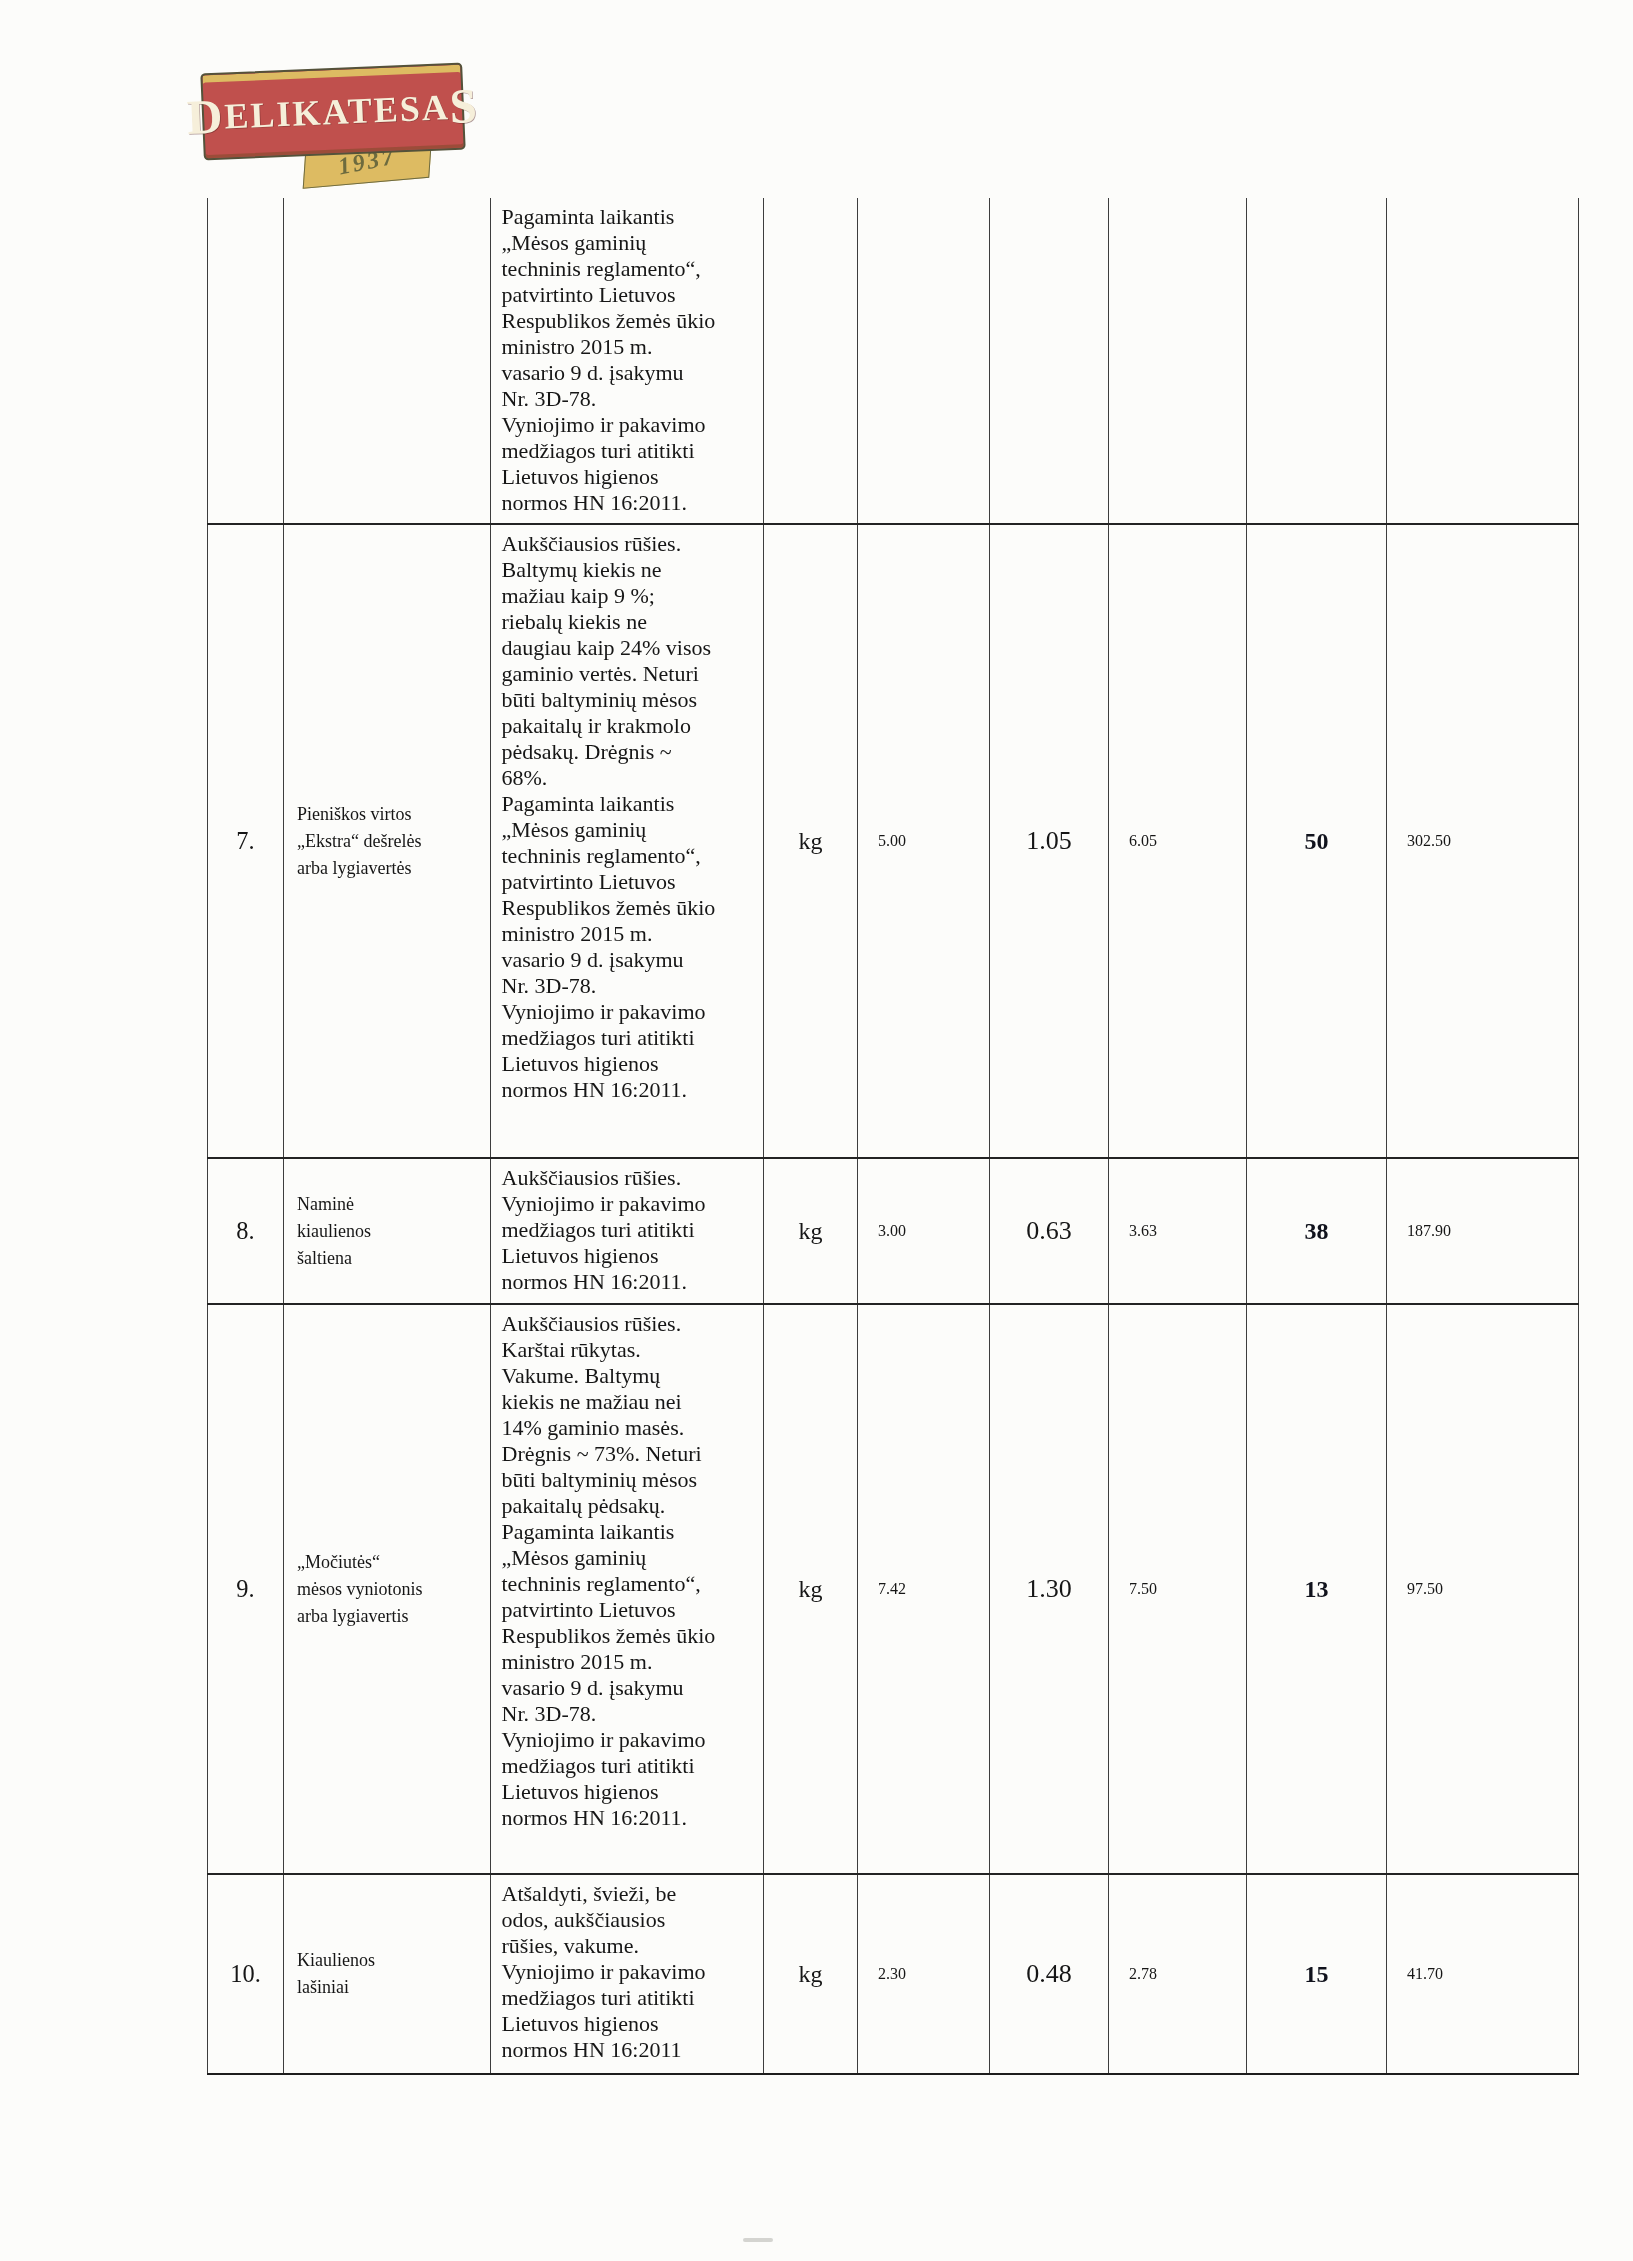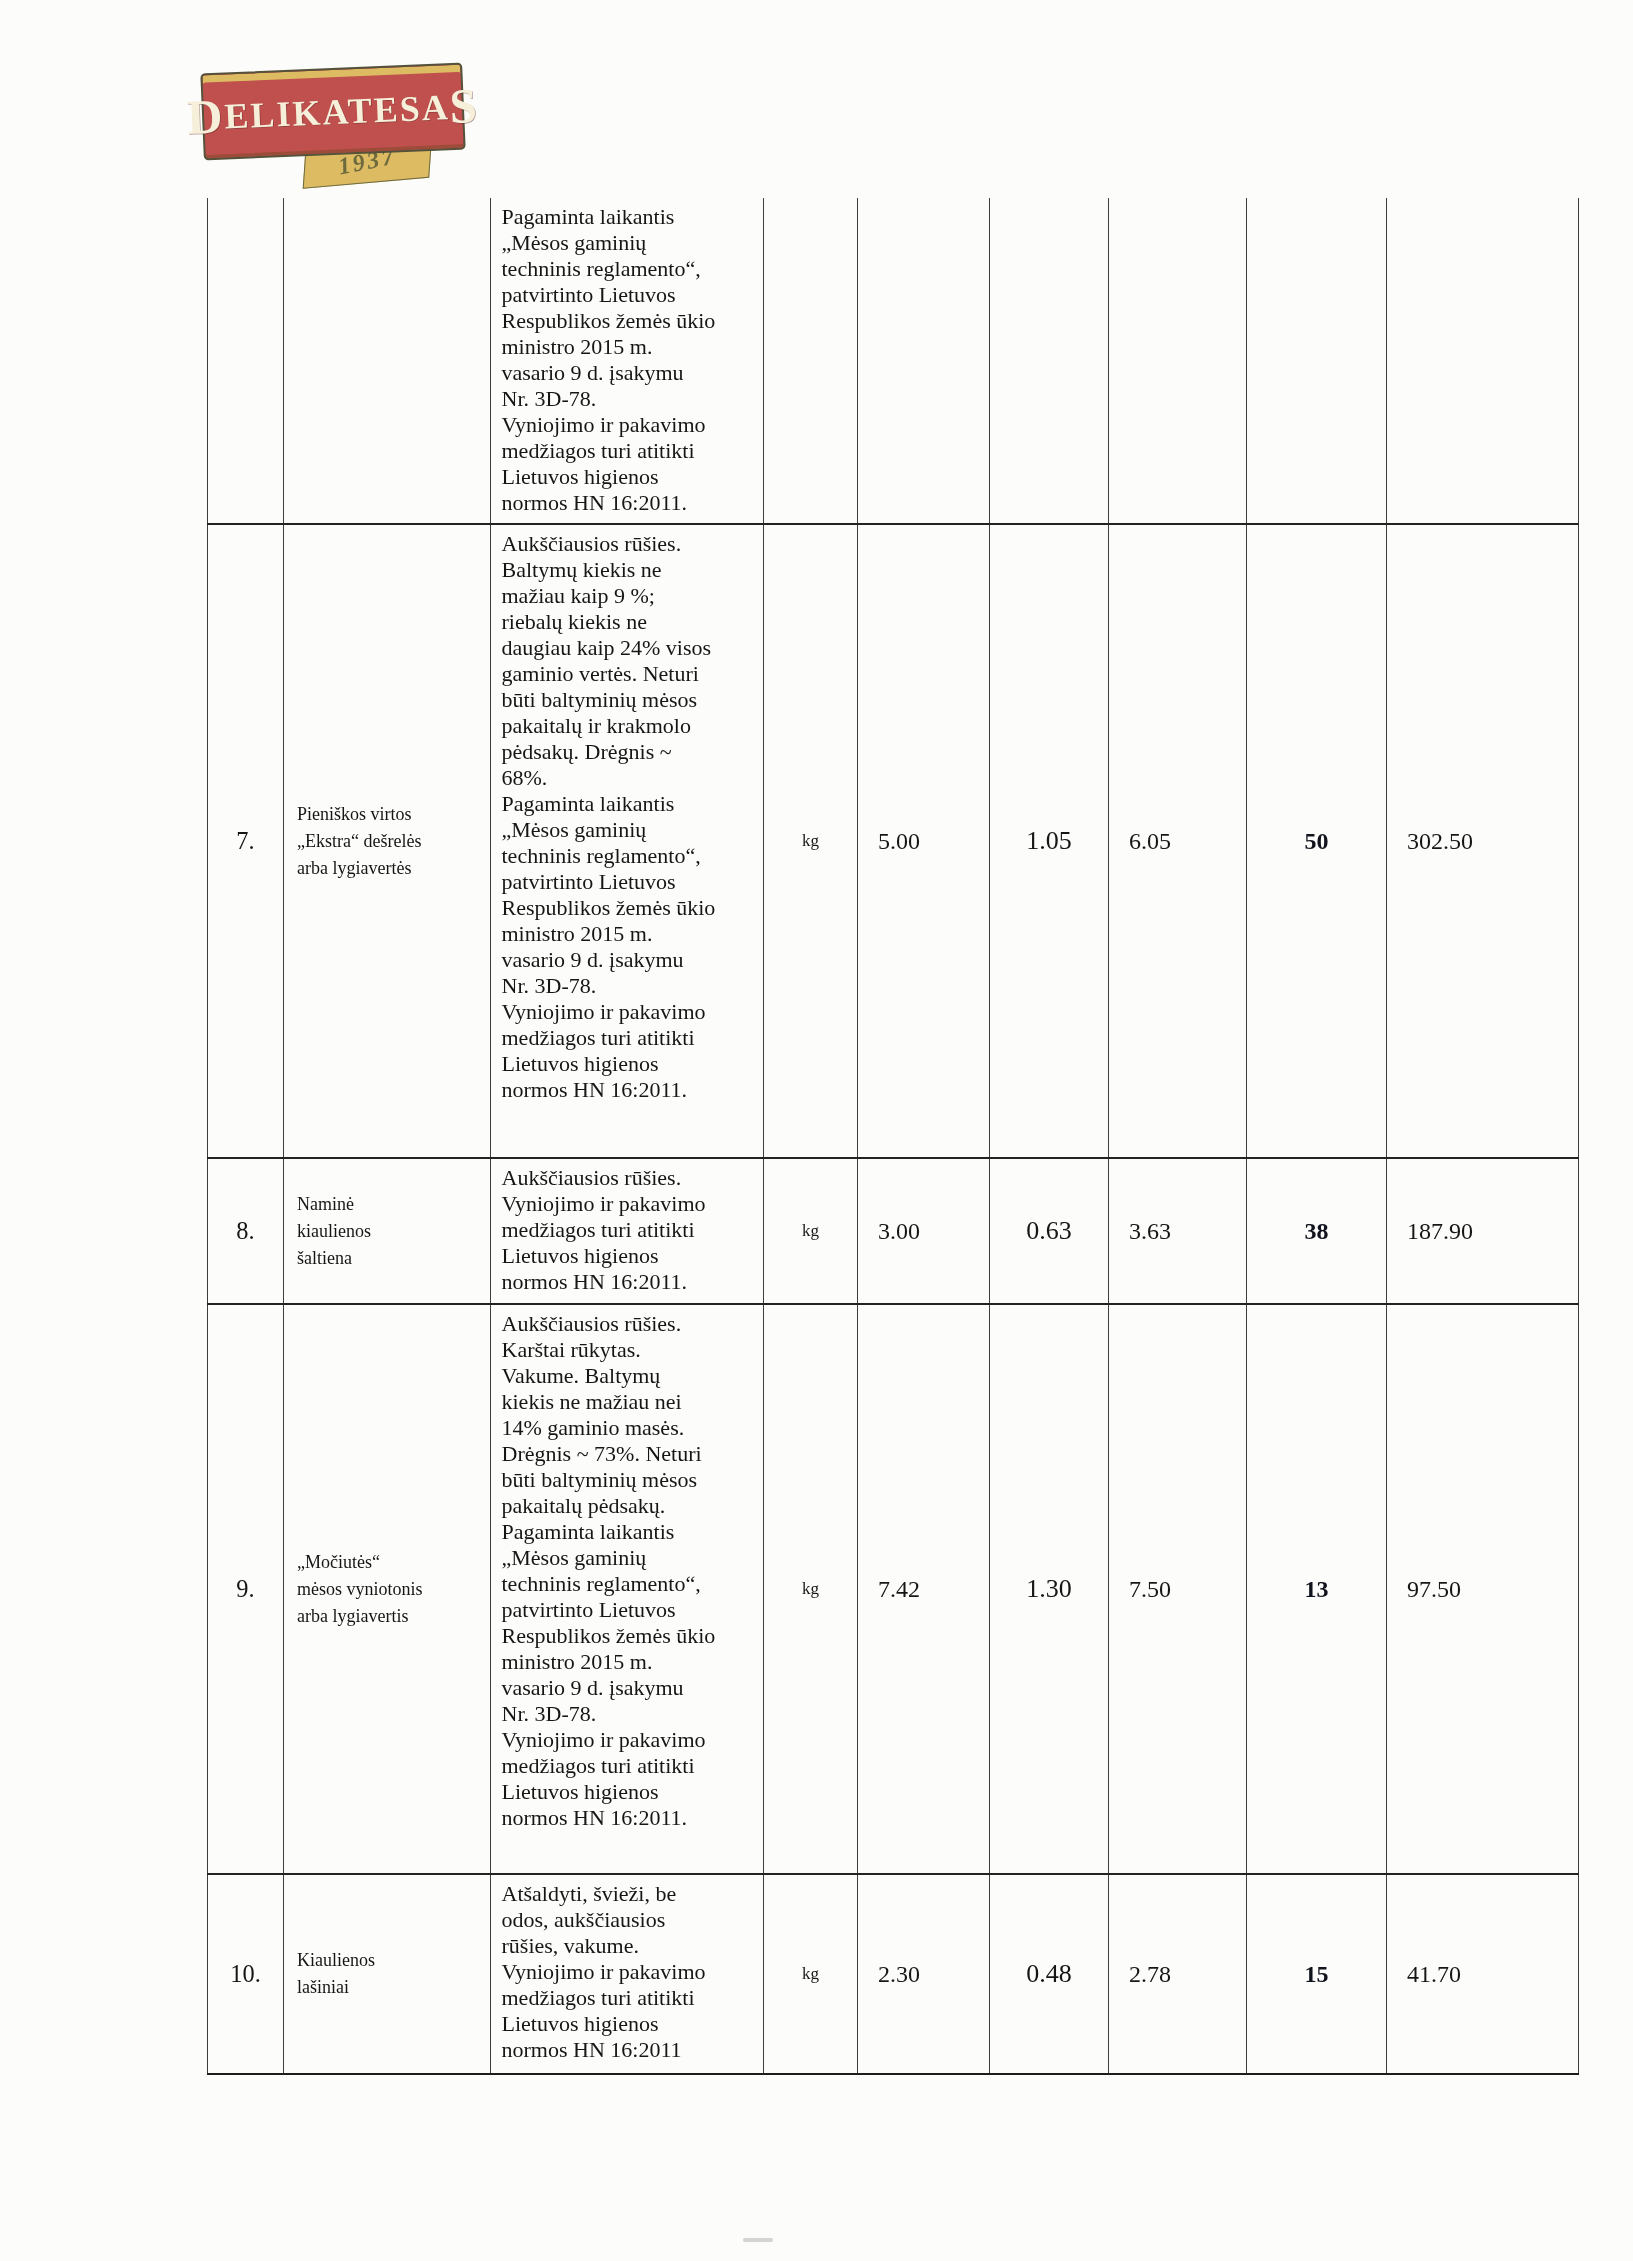--- a/index.html
+++ b/index.html
@@ -62,22 +62,22 @@
   td.num{font-size:24.4px;text-align:center;}
   td.name{
     font-size:18px;line-height:27px;padding:0 9.2px 0 13px;
     white-space:pre-wrap;
   }
   td.desc{
     font-size:22px;line-height:26px;
     padding:6px 8px 2.6px 10.5px;
     vertical-align:top;white-space:pre-wrap;
   }
-  td.unit{font-size:17px;text-align:center;}
-  td.qty,td.sum,td.total{font-size:24px;padding-left:20px;}
+  td.unit{font-size:24px;text-align:center;}
+  td.qty,td.sum,td.total{font-size:16px;padding-left:20px;}
   td.price{font-size:26px;text-align:center;}
   td.count{font-size:24px;text-align:center;font-weight:700;color:#10121c;font-family:Liberation Serif, serif;}
 
   .smudge{
     position:absolute;left:743px;top:2238px;width:30px;height:4px;
     background:#c9c9c6;border-radius:2px;opacity:.8;
   }
 </style>
 </head>
 <body>

